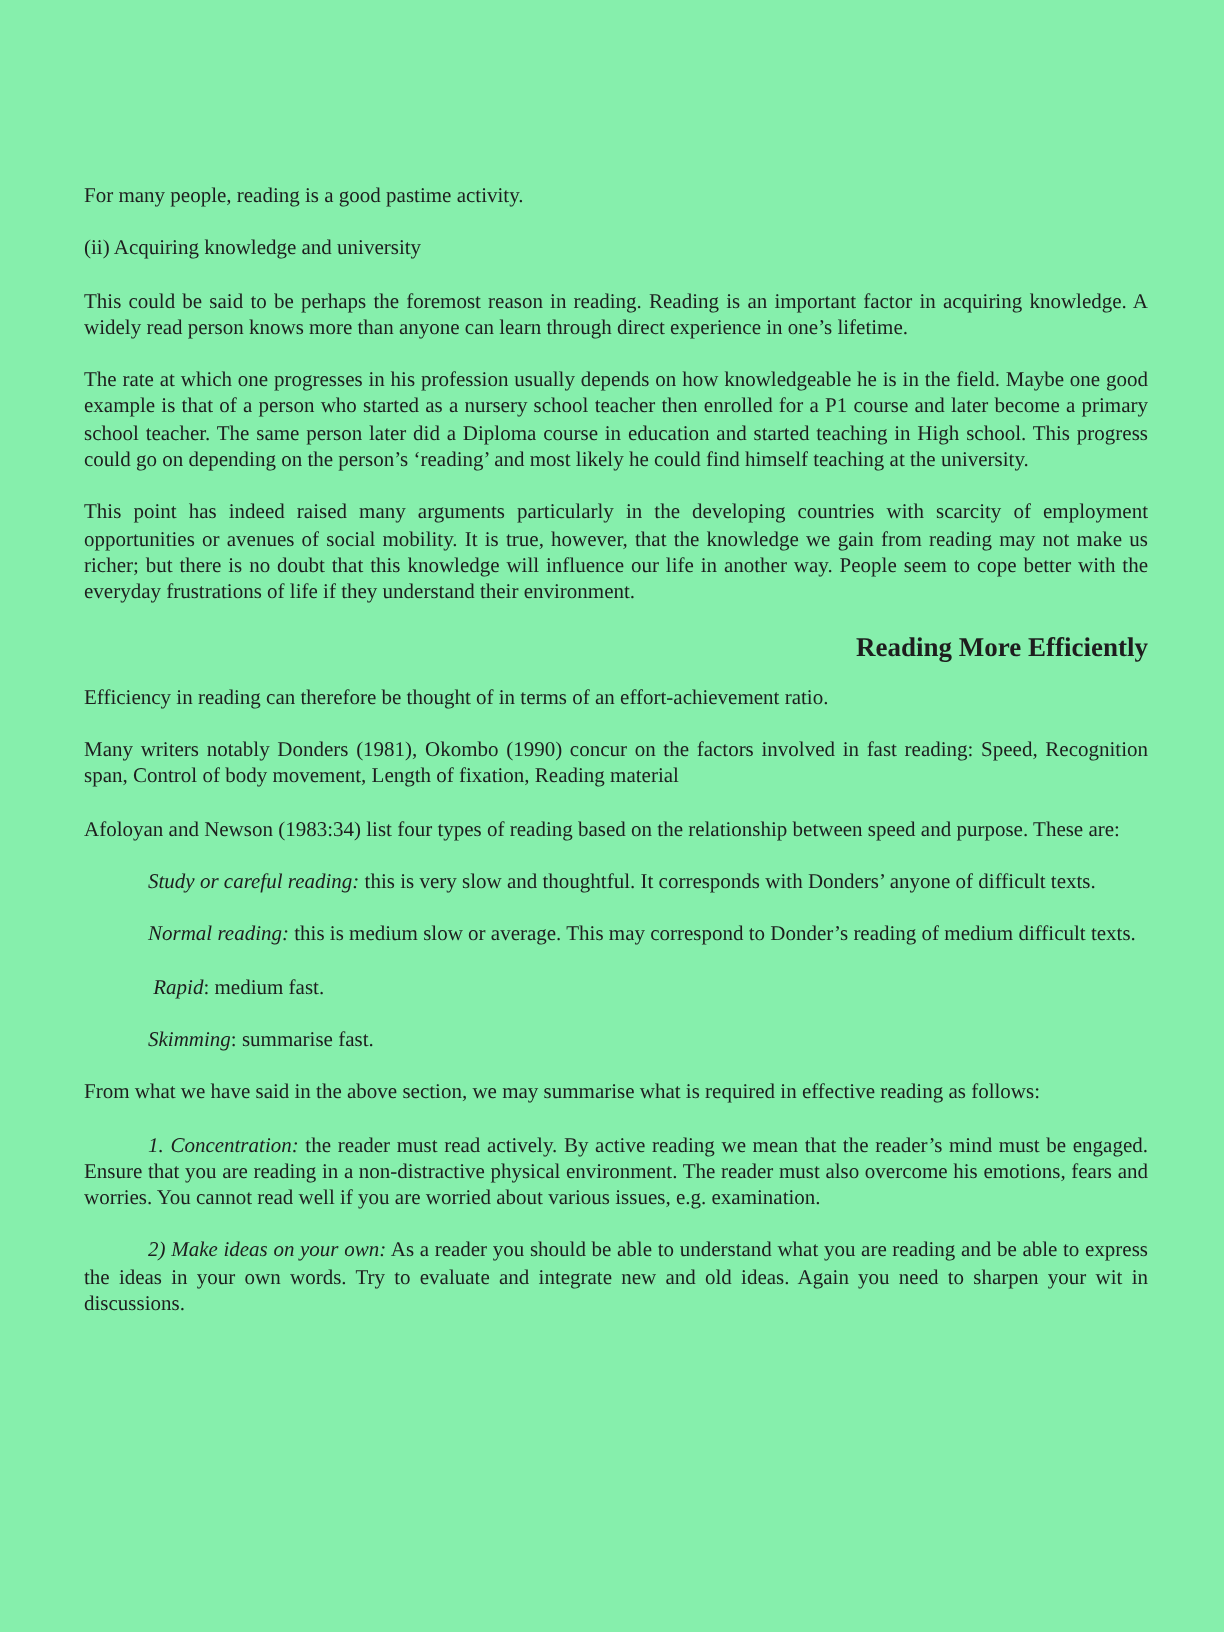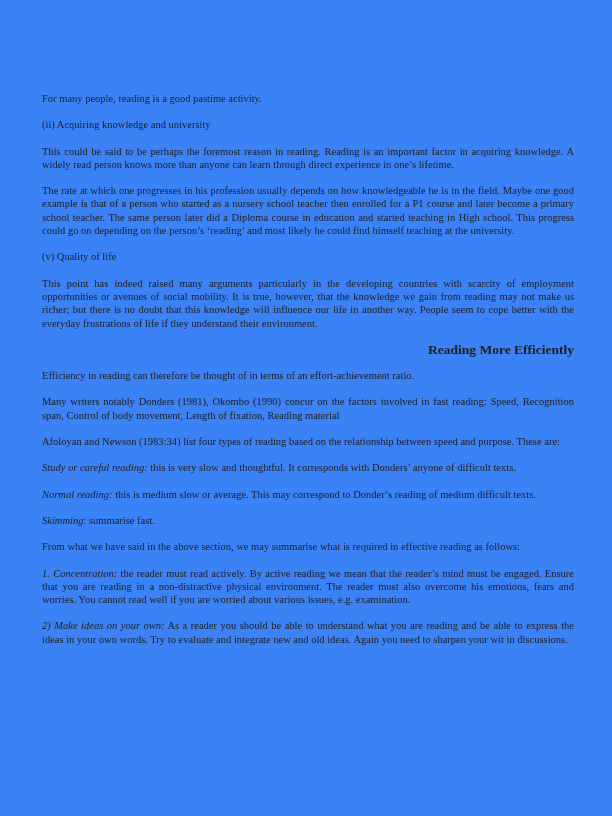--- a/index.html
+++ b/index.html
@@ -4,21 +4,21 @@
 <style>
   html, body {
     margin: 0;
     padding: 0;
     background: #ffffff;
   }
   .page {
     position: relative;
     width: 612px;
     height: 816px;
-    background: #3b82f6;
+    background: #86efac;
     overflow: hidden;
   }
   .content {
     position: absolute;
     left: 42px;
     top: 92px;
     width: 532px;
     font-family: "Liberation Serif", "DejaVu Serif", serif;
     font-size: 10.5px;
     line-height: 13.3px;
@@ -28,37 +28,38 @@
     margin: 0 0 13px 0;
     text-align: justify;
   }
   .content p.heading {
     font-weight: bold;
     font-size: 13.5px;
     text-align: right;
   }
   .lead {
     font-style: italic;
+    margin-left: 32px;
   }
 </style>
 </head>
 <body>
 
 <div class="page">
   <div class="content" id="document-content">
       <p>For many people, reading is a good pastime activity.</p>
       <p>(ii)  Acquiring knowledge and university</p>
       <p>This could be said to be perhaps the foremost reason in reading.  Reading is an important factor in acquiring knowledge.  A widely read person knows more than anyone can learn through direct experience in one’s lifetime.</p>
       <p>The rate at which one progresses in his profession usually depends on how knowledgeable he is in the field.  Maybe one good example is that of a person who started as a nursery school teacher then enrolled for a P1 course and later become a primary school teacher.  The same person later did a Diploma course in education and started teaching in High school.  This progress could go on depending on the person’s ‘reading’ and most likely he could find himself teaching at the university.</p>
-      <p>(v)  Quality of life</p>
       <p>This point has indeed raised many arguments particularly in the developing countries with scarcity of employment opportunities or avenues of social mobility.  It is true, however, that the knowledge we gain from reading may not make us richer; but there is no doubt that this knowledge will influence our life in another way.  People seem to cope better with the everyday frustrations of life if they understand their environment.</p>
       <p class="heading">Reading More Efficiently</p>
       <p>Efficiency in reading can therefore be thought of in terms of an effort-achievement ratio.</p>
       <p>Many writers notably Donders (1981), Okombo (1990) concur on the factors involved in fast reading:  Speed, Recognition span, Control of body movement, Length of fixation, Reading material</p>
       <p>Afoloyan and Newson (1983:34) list four types of reading based on the relationship between speed and purpose.  These are:</p>
       <p><span class="lead">Study or careful reading:</span><span>  this is very slow and thoughtful.  It corresponds with Donders’ anyone of difficult texts.</span></p>
       <p><span class="lead">Normal reading:</span><span>  this is medium slow or average.  This may correspond to Donder’s reading of medium difficult texts.</span></p>
+      <p><span class="lead">&nbsp;Rapid</span><span>:  medium fast.</span></p>
       <p><span class="lead">Skimming</span><span>: summarise fast.</span></p>
       <p>From what we have said in the above section, we may summarise what is required in effective reading as follows:</p>
       <p><span class="lead">1.  Concentration:</span><span> the reader must read actively.  By active reading we mean that the reader’s mind must be engaged. Ensure that you are reading in a non-distractive physical environment. The reader must also overcome his emotions, fears and worries.  You cannot read well if you are worried about various issues, e.g. examination.</span></p>
       <p><span class="lead">2)  Make ideas on your own:</span><span> As a reader you should be able to understand what you are reading and be able to express the ideas in your own words.  Try to evaluate and integrate new and old ideas.  Again you need to sharpen your wit in discussions.</span></p>
     </div>
 </div>
 
 </body></html>

